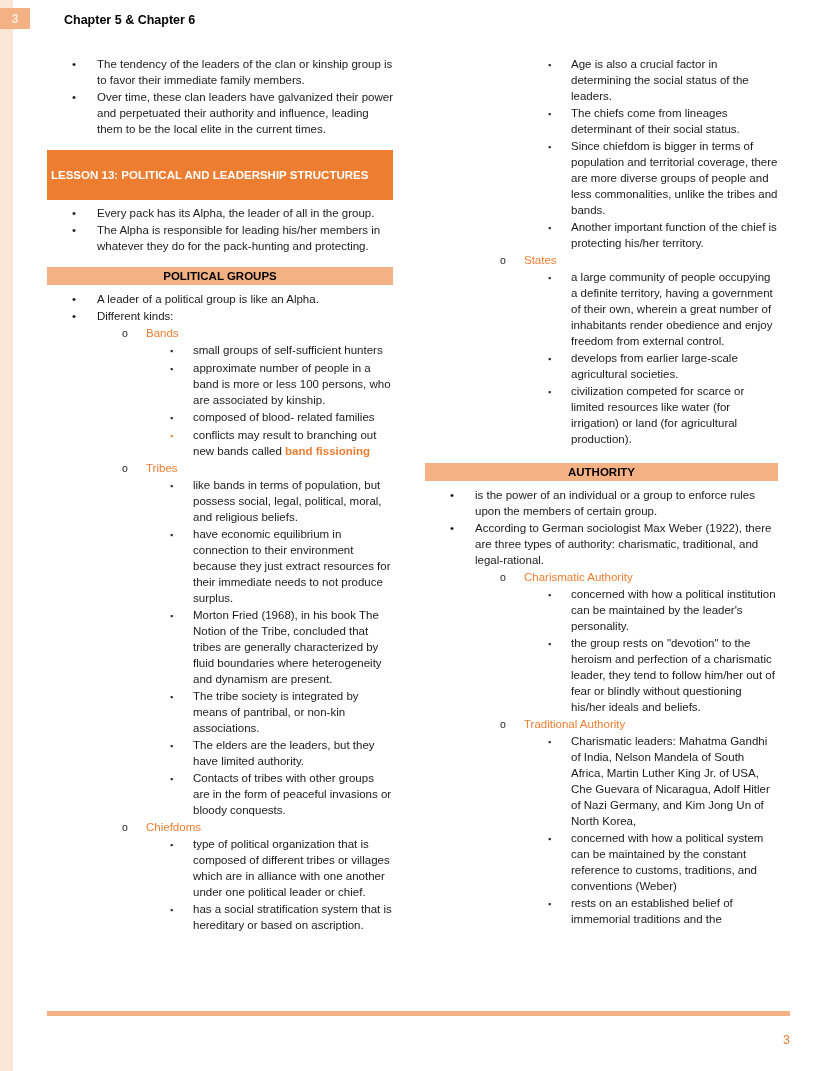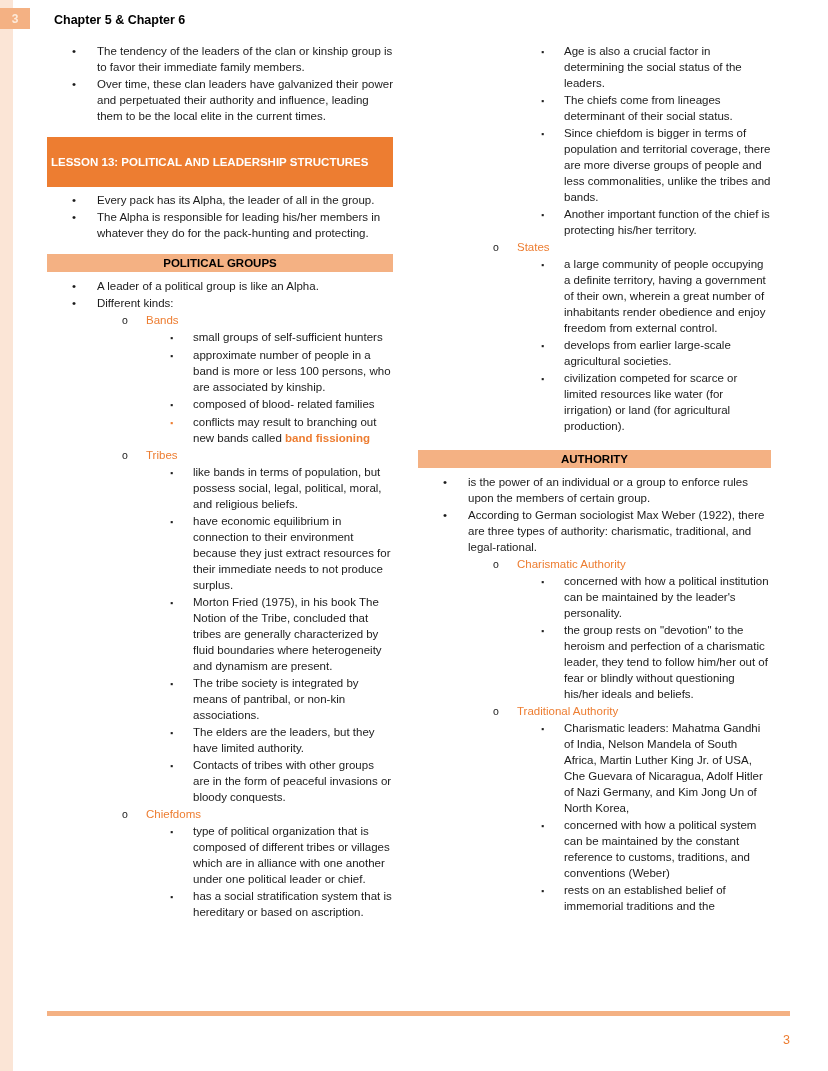--- a/index.html
+++ b/index.html
@@ -26,30 +26,30 @@
     left: 0; top: 8px;
     width: 30px; height: 21px;
     background: #F4B183;
     color: #FDEADA;
     font-weight: bold;
     font-size: 12px;
     display: flex; align-items: center; justify-content: center;
   }
   .header-title {
     position: absolute;
-    left: 54px; top: 12px;
+    left: 64px; top: 12px;
     font-weight: bold;
     font-size: 12.5px;
     color: #000;
   }
   .columns {
     position: absolute;
-    left: 47px; top: 43px;
+    left: 47px; top: 56px;
     display: flex;
-    gap: 25px;
+    gap: 32px;
   }
   .col-left  { width: 346px; }
   .col-right { width: 353px; }
 
   .li { display: flex; align-items: flex-start; margin: 0 0 1px 0; }
   .mk { flex: 0 0 auto; }
   .tx { flex: 1 1 auto; }
   .l1 { padding-left: 25px; }  .l1 > .mk { width: 25px; }
   .l2 { padding-left: 75px; }  .l2 > .mk { width: 24px; }
   .l3 { padding-left: 123px; } .l3 > .mk { width: 23px; }
@@ -164,21 +164,21 @@
       <div class="li l3">
         <span class="mk mk3"></span>
         <span class="tx">like bands in terms of population, but possess social, legal, political, moral, and religious beliefs.</span>
       </div>
       <div class="li l3">
         <span class="mk mk3"></span>
         <span class="tx">have economic equilibrium in connection to their environment because they just extract resources for their immediate needs to not produce surplus.</span>
       </div>
       <div class="li l3">
         <span class="mk mk3"></span>
-        <span class="tx">Morton Fried (1975), in his book The Notion of the Tribe, concluded that tribes are generally characterized by fluid boundaries where heterogeneity and dynamism are present.</span>
+        <span class="tx">Morton Fried (1968), in his book The Notion of the Tribe, concluded that tribes are generally characterized by fluid boundaries where heterogeneity and dynamism are present.</span>
       </div>
       <div class="li l3">
         <span class="mk mk3"></span>
         <span class="tx">The tribe society is integrated by means of pantribal, or non-kin associations.</span>
       </div>
       <div class="li l3">
         <span class="mk mk3"></span>
         <span class="tx">The elders are the leaders, but they have limited authority.</span>
       </div>
       <div class="li l3">

